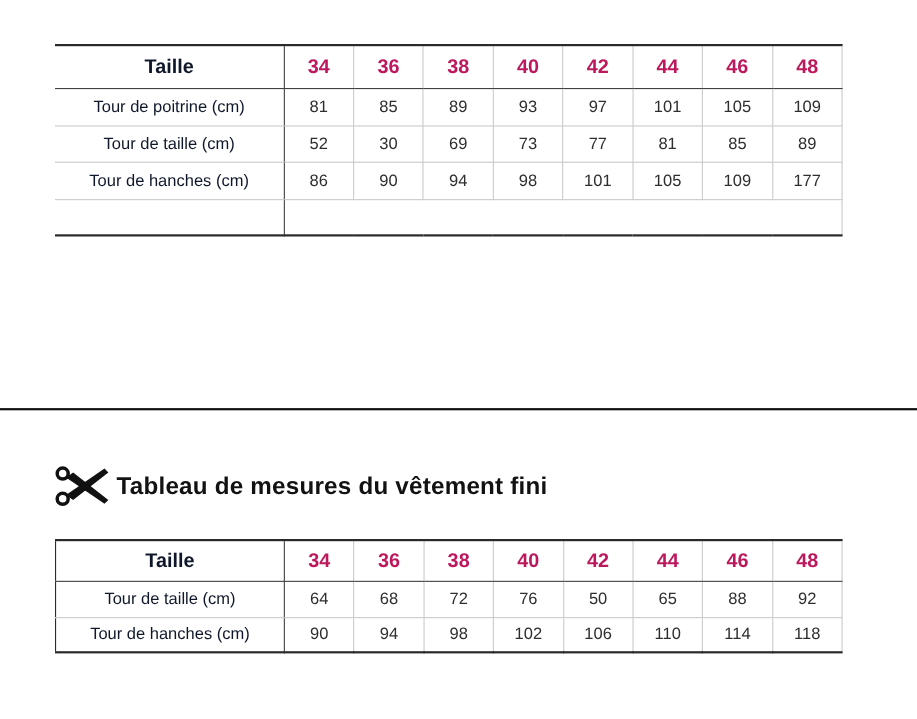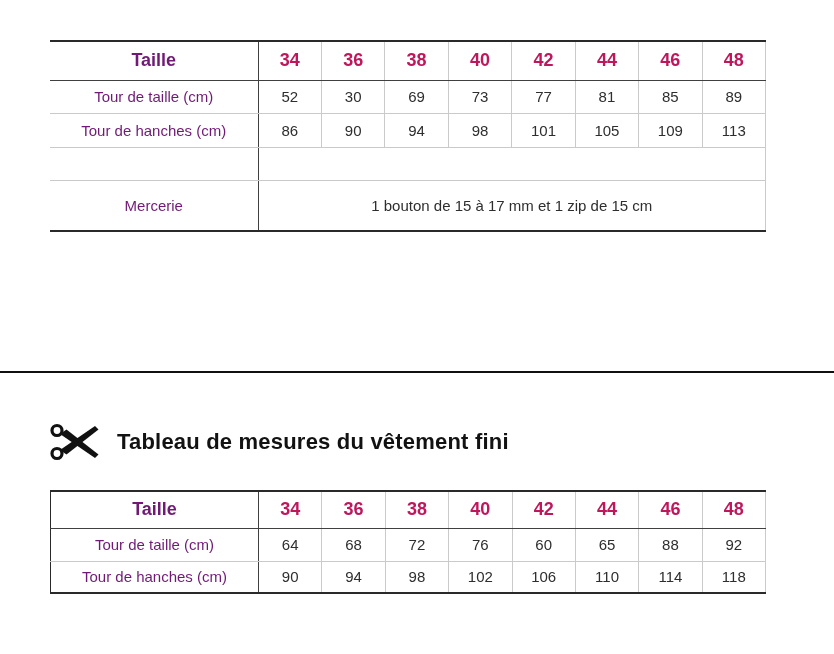--- a/index.html
+++ b/index.html
@@ -47,41 +47,41 @@
   }
   .mtable th {
     font-size: 18px;
     font-weight: 700;
     color: #be185d;
   }
   .mtable tr.hrow th { border-bottom: 1.5px solid #404040; }
   .mtable .lab {
     border-right: 1.5px solid #404040;
     border-left: none;
-    color: #701a75;
+    color: #0f172a;
   }
   .t1 .lab { border-left: none; }
   .fabric-label div { line-height: 1.3; }
 
   
   .divider {
     position: absolute;
     left: 0; top: 371px;
     width: 834px; height: 2px;
     background: #101010;
   }
 
   
   .section-head {
     position: absolute;
     left: 50px; top: 419px;
     height: 46px;
     display: flex;
     align-items: center;
-    gap: 17px;
+    gap: 6px;
   }
   .section-head h2 {
     margin: 0;
     font-size: 22px;
     font-weight: 700;
     color: #121212;
     letter-spacing: 0.2px;
   }
   .scissors { display: block; }
 </style>
@@ -107,49 +107,56 @@
         <th class="lab">Taille</th>
         <th>34</th>
         <th>36</th>
         <th>38</th>
         <th>40</th>
         <th>42</th>
         <th>44</th>
         <th>46</th>
         <th>48</th>
       </tr>
+      <tr style="height:34px">
+        <td class="lab">Tour de poitrine (cm)</td>
+        <td>81</td>
+        <td>85</td>
+        <td>89</td>
+        <td>93</td>
+        <td>97</td>
+        <td>101</td>
+        <td>105</td>
+        <td>109</td>
+      </tr>
       <tr style="height:33px">
         <td class="lab">Tour de taille (cm)</td>
         <td>52</td>
         <td>30</td>
         <td>69</td>
         <td>73</td>
         <td>77</td>
         <td>81</td>
         <td>85</td>
         <td>89</td>
       </tr>
       <tr style="height:34px">
         <td class="lab">Tour de hanches (cm)</td>
         <td>86</td>
         <td>90</td>
         <td>94</td>
         <td>98</td>
         <td>101</td>
         <td>105</td>
         <td>109</td>
-        <td>113</td>
+        <td>177</td>
       </tr>
       <tr style="height:33px">
         <td class="lab"></td>
         <td colspan="8"></td>
-      </tr>
-      <tr style="height:51px">
-        <td class="lab">Mercerie</td>
-        <td colspan="8">1 bouton de 15 à 17 mm et 1 zip de 15 cm</td>
       </tr>
     </tbody>
   </table>
 
   <div class="divider"></div>
 
   <div class="section-head">
     <span>
       <svg class="scissors" width="50" height="40" viewBox="0 0 50 40" aria-hidden="true">
         <circle cx="7" cy="8.5" r="5" fill="none" stroke="#111111" stroke-width="3.2"></circle>
@@ -184,21 +191,21 @@
         <th>44</th>
         <th>46</th>
         <th>48</th>
       </tr>
       <tr style="height:33px">
         <td class="lab">Tour de taille (cm)</td>
         <td>64</td>
         <td>68</td>
         <td>72</td>
         <td>76</td>
-        <td>60</td>
+        <td>50</td>
         <td>65</td>
         <td>88</td>
         <td>92</td>
       </tr>
       <tr style="height:32px">
         <td class="lab">Tour de hanches (cm)</td>
         <td>90</td>
         <td>94</td>
         <td>98</td>
         <td>102</td>

